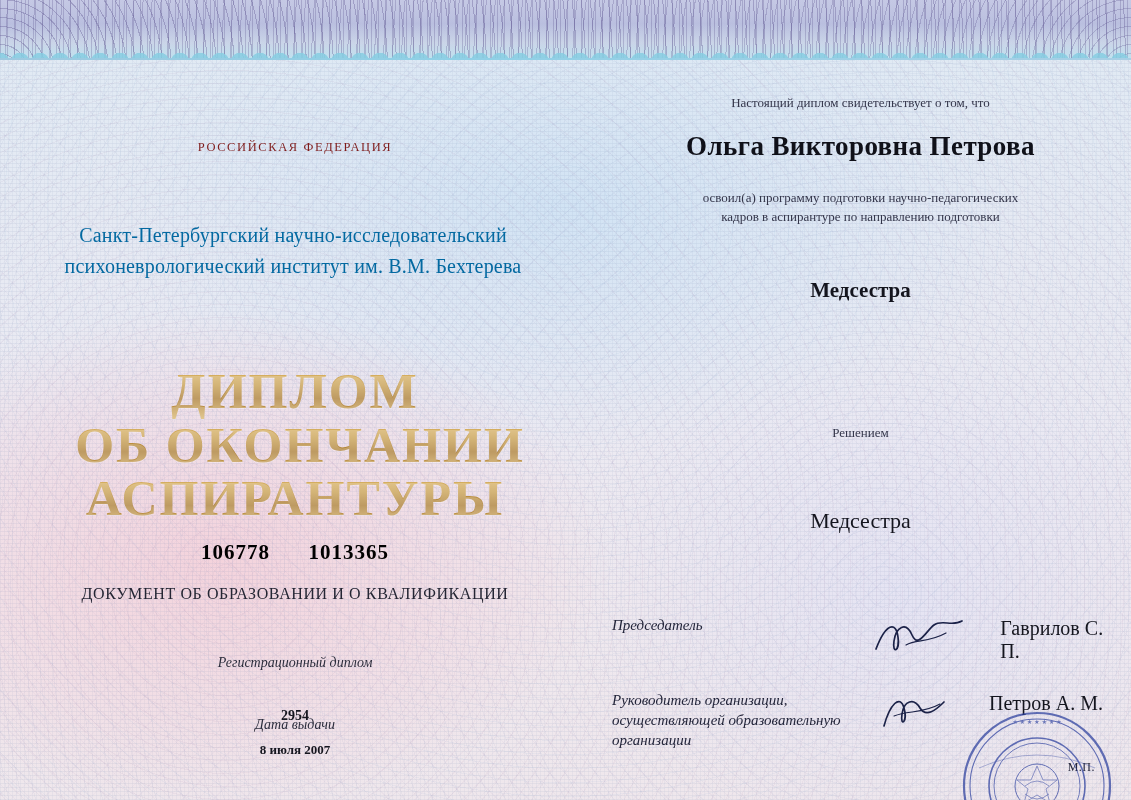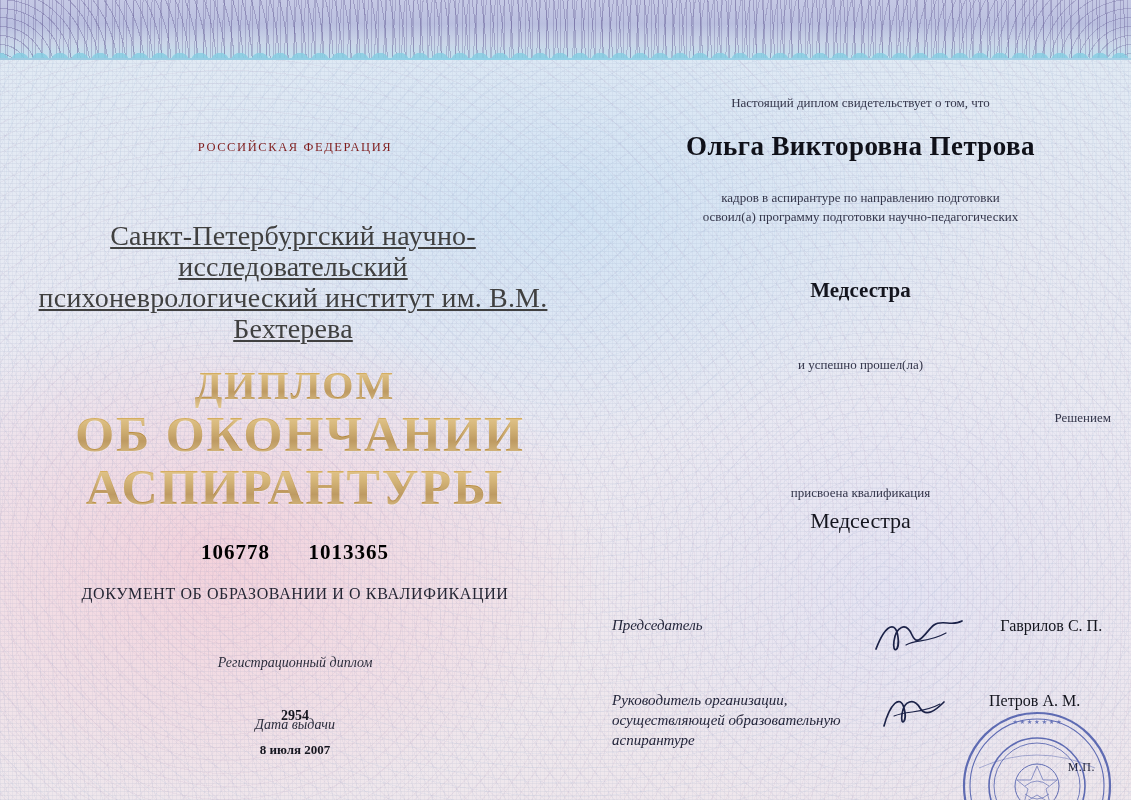--- a/index.html
+++ b/index.html
@@ -101,45 +101,44 @@
     font-size: 12.5px;
     letter-spacing: 1.6px;
     color: #7f1d1d;
     font-family: "Liberation Serif", serif;
   }
   .inst {
     position: absolute;
     left: 22px; right: 26px;
     top: 160px;
     text-align: center;
-    font-size: 28px;
+    font-size: 20px;
     line-height: 31px;
-    color: #404040;
+    color: #0369a1;
     letter-spacing: .2px;
-    text-decoration: underline;
   }
 
   .title-block {
     position: absolute;
     left: 0; right: 0;
     top: 305px;
     text-align: center;
   }
   .title-line {
     font-family: "Liberation Serif", serif;
     font-weight: bold;
     letter-spacing: 2px;
     line-height: 1.07;
     background: linear-gradient(180deg, #e6c277 0%, #c49a49 38%, #a8792e 62%, #d8b469 100%);
     -webkit-background-clip: text;
     background-clip: text;
     color: transparent;
     text-shadow: 0 1px 0 rgba(255,255,255,0.25);
   }
-  .t1 { font-size: 40px; }
+  .t1 { font-size: 50px; }
   .t2 { font-size: 50px; padding-left: 10px; }
   .t3 { font-size: 50px; }
 
   .numbers {
     position: absolute;
     left: 0; right: 0;
     top: 480px;
     text-align: center;
     color: #000000;
     font-size: 21px;
@@ -192,21 +191,21 @@
     text-align: center;
     font-size: 27px; font-weight: bold; color: #101119; letter-spacing: .4px;
   }
   .r-program { top: 128px; }
   .r-qual1 {
     position: absolute; left: 20px; right: 20px; top: 218px;
     text-align: center;
     font-size: 21px; font-weight: bold; color: #14151e;
   }
   .r-passed { top: 295px; }
-  .r-decision { top: 348px; text-align: right; }
+  .r-decision { top: 363px; }
   .r-assigned { top: 423px; }
   .r-qual2 {
     position: absolute; left: 20px; right: 20px; top: 448px;
     text-align: center;
     font-size: 22px; color: #14151e;
   }
 
   .sig-row {
     position: absolute;
     left: 22px; right: 12px;
@@ -214,21 +213,21 @@
     align-items: flex-start;
     justify-content: space-between;
   }
   .sig-chair { top: 555px; gap: 32px; }
   .sig-head  { top: 630px; }
   .sig-label {
     font-size: 15px; font-style: italic; color: #23253a; line-height: 20px;
     width: 250px;
   }
   .sig-name {
-    font-size: 16px; color: #14151e; width: 130px; text-align: left; padding-top: 2px;
+    font-size: 20px; color: #14151e; width: 130px; text-align: left; padding-top: 2px;
   }
   .sig-mark {
     width: 96px; height: 46px; position: relative;
   }
   .mp {
     position: absolute;
     right: 36px; top: 700px;
     font-size: 12px; color: #23253a; letter-spacing: .5px;
   }
 
@@ -286,48 +285,46 @@
     <div class="date-value">8 июля 2007</div>
   </div>
 
   <div class="right-col">
 
     <div class="r-small r-center r-attest">Настоящий диплом свидетельствует о том, что</div>
 
     <div class="r-name">Ольга Викторовна Петрова</div>
 
     <div class="r-small r-center r-program">
+      <div>освоил(а) программу подготовки научно-педагогических</div>
       <div>кадров в аспирантуре по направлению подготовки</div>
-      <div>освоил(а) программу подготовки научно-педагогических</div>
     </div>
 
     <div class="r-qual1">Медсестра</div>
 
-    <div class="r-small r-center r-passed">и успешно прошел(ла)</div>
     <div class="r-small r-center r-decision">Решением</div>
-    <div class="r-small r-center r-assigned">присвоена квалификация</div>
 
     <div class="r-qual2">Медсестра</div>
 
     <div class="sig-row sig-chair">
       <div class="sig-label">Председатель</div>
       <div class="sig-mark">
         <svg class="sig-svg" width="96" height="46" viewBox="0 0 96 46" fill="none">
           <path d="M4 34 C14 8, 24 6, 26 22 C28 36, 20 40, 22 26 C24 12, 34 6, 40 20 C46 34, 54 16, 62 10 C70 4, 80 12, 90 6" stroke="#1b2248" stroke-width="1.7" fill="none" stroke-linecap="round"></path>
           <path d="M34 30 C44 24, 56 28, 74 18" stroke="#1b2248" stroke-width="1.2" fill="none" stroke-linecap="round"></path>
         </svg>
       </div>
       <div class="sig-name">Гаврилов С. П.</div>
     </div>
 
     <div class="sig-row sig-head">
       <div class="sig-label">
         <div>Руководитель организации,</div>
         <div>осуществляющей образовательную</div>
-        <div>аспирантуре</div>
+        <div>организации</div>
       </div>
       <div class="sig-mark">
         <svg class="sig-svg" width="96" height="46" viewBox="0 0 96 46" fill="none">
           <path d="M6 36 C12 14, 22 4, 26 18 C30 32, 22 38, 24 24 C26 10, 36 8, 42 18 C48 28, 58 20, 66 12" stroke="#1b2248" stroke-width="1.7" fill="none" stroke-linecap="round"></path>
           <path d="M16 26 C30 20, 44 24, 62 14" stroke="#1b2248" stroke-width="1.1" fill="none" stroke-linecap="round"></path>
         </svg>
       </div>
       <div class="sig-name">Петров А. М.</div>
     </div>
 

